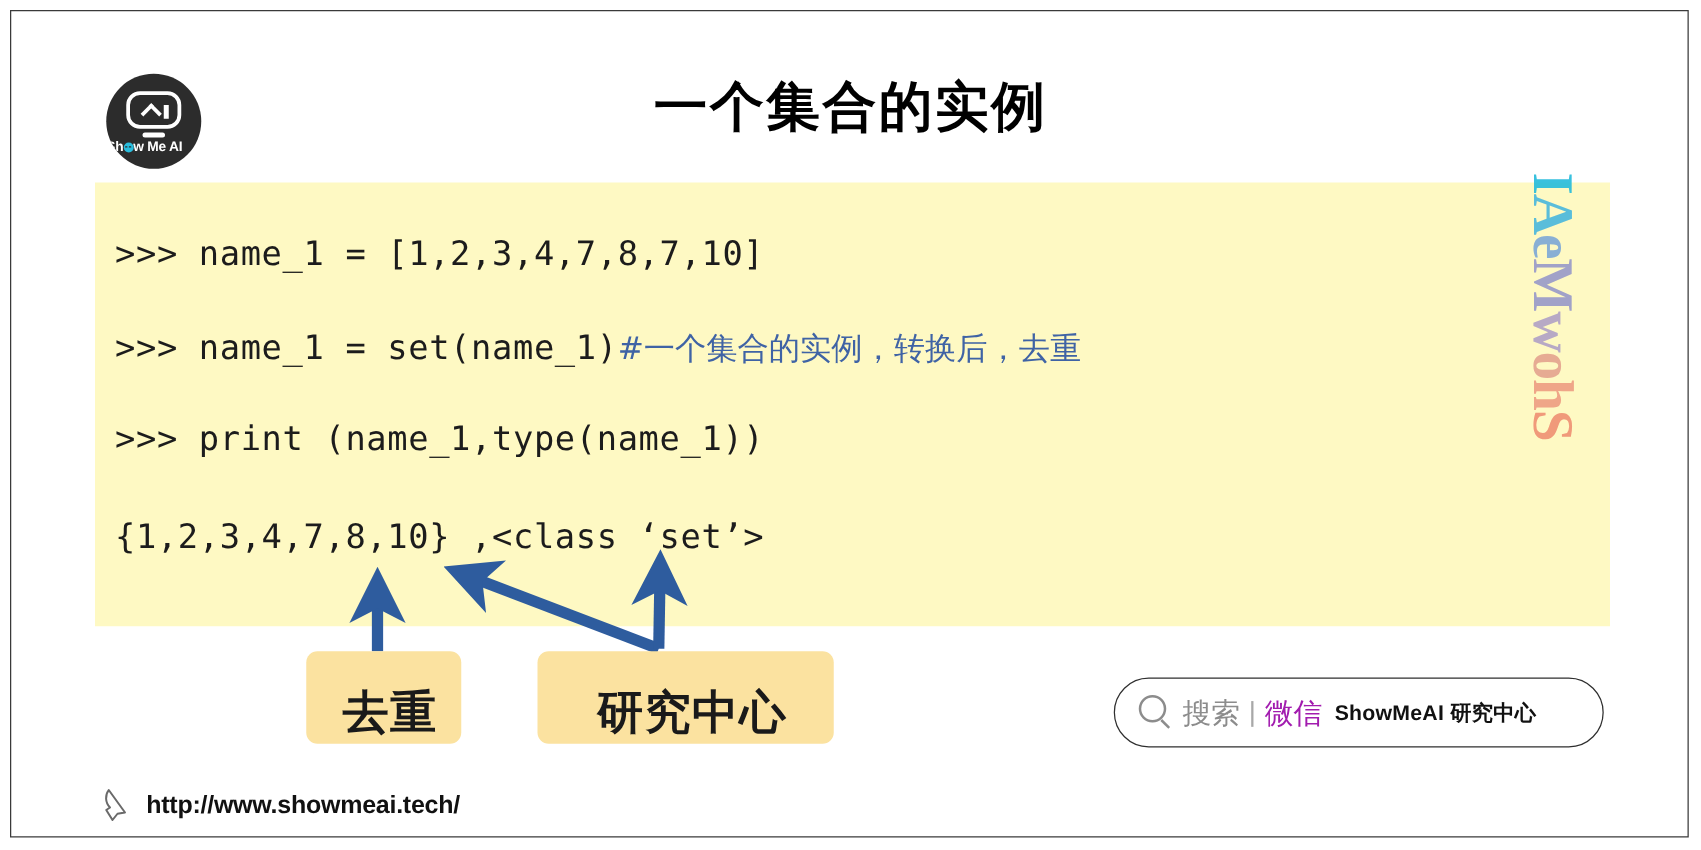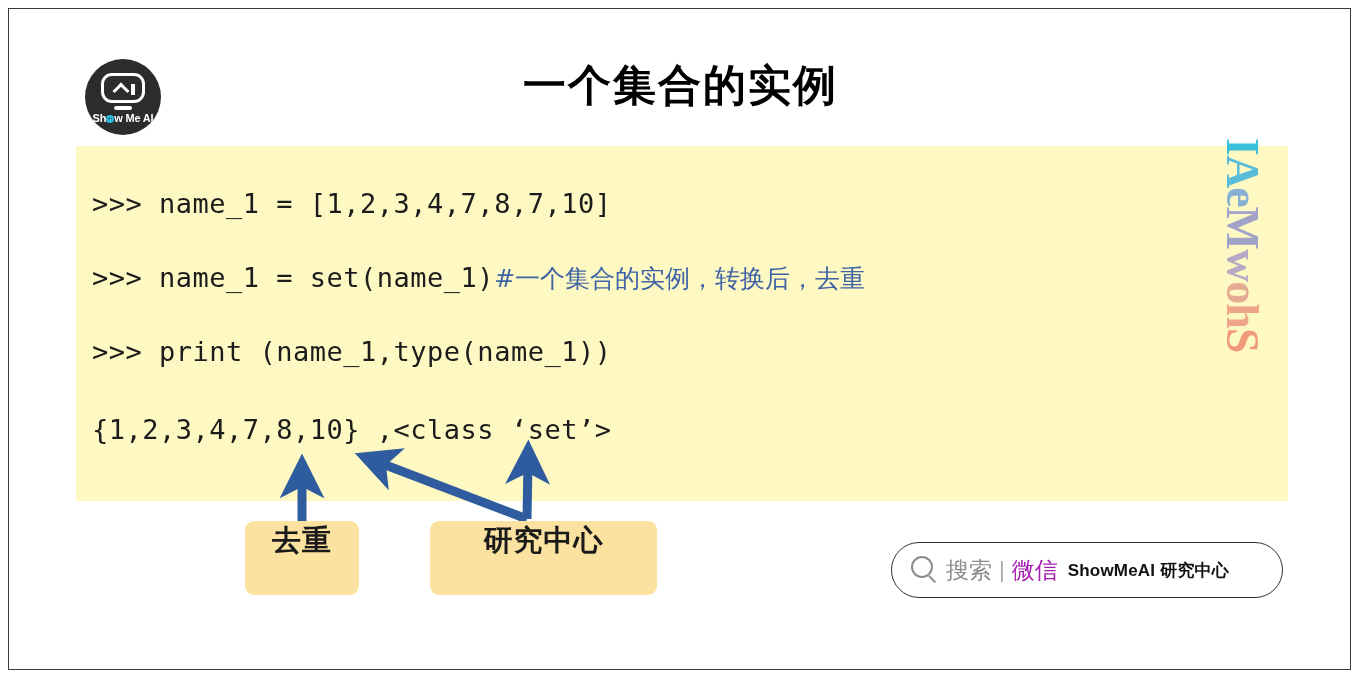--- a/index.html
+++ b/index.html
@@ -72,21 +72,20 @@
     width: 18px;
     height: 4px;
     background: #ffffff;
     border-radius: 2px;
   }
   .logo-text {
     position: absolute;
     left: 0;
     top: 53px;
     width: 76px;
-    text-align: center;
     color: #ffffff;
     font-size: 11px;
     font-weight: bold;
     letter-spacing: -0.2px;
     font-family: "Liberation Sans", sans-serif;
     white-space: nowrap;
   }
   .logo-text .o-dot {
     display: inline-block;
     width: 8px;
@@ -188,27 +187,28 @@
     height: 662px;
     pointer-events: none;
   }
 
   
   .callout {
     position: absolute;
     background: #fbe2a0;
     border-radius: 9px;
     display: flex;
-    align-items: flex-start;
+    align-items: flex-end;
     justify-content: center;
     font-family: "DejaVu Sans", "Liberation Sans", sans-serif;
-    font-size: 29px;
+    font-size: 37px;
     font-weight: bold;
     color: #1a1a1a;
     letter-spacing: 1px;
+    padding-left: 10px;
   }
   .callout-1 {
     left: 236px;
     top: 512px;
     width: 114px;
     height: 74px;
   }
   .callout-2 {
     left: 421px;
     top: 512px;
@@ -356,14 +356,20 @@
     <div class="badge-magnifier">
       <div class="glass"></div>
       <div class="handle"></div>
     </div>
     <span class="badge-search">搜索</span>
     <span class="badge-sep">|</span>
     <span class="badge-wechat">微信</span>
     <span class="badge-brand">ShowMeAI 研究中心</span>
   </div>
 
+  <div class="footer">
+    <svg class="cursor-icon" viewBox="0 0 30 30">
+      <path d="M6,3 C3,7 3,13 7,17 L4,19 L9,27 L13,22 L19,21 Z" fill="none" stroke="#6a6a6a" stroke-width="1.6" stroke-linejoin="round"></path>
+    </svg>
+    <span class="footer-url">http://www.showmeai.tech/</span>
+  </div>
 
 </div>
 
 </body></html>

